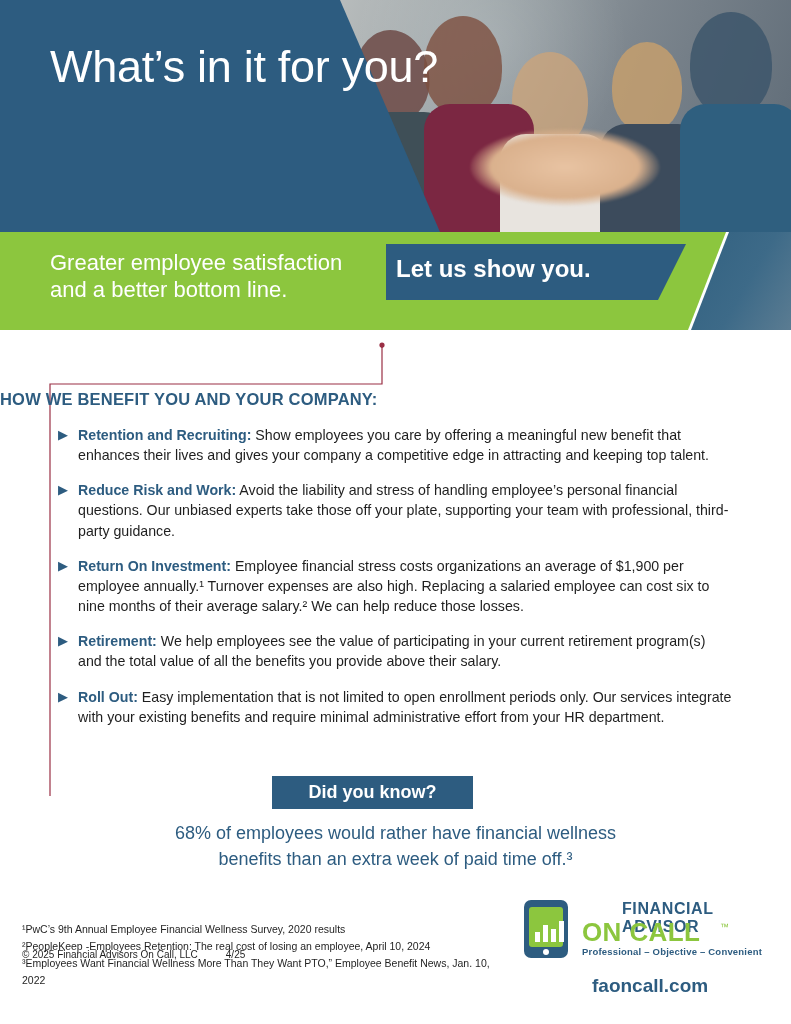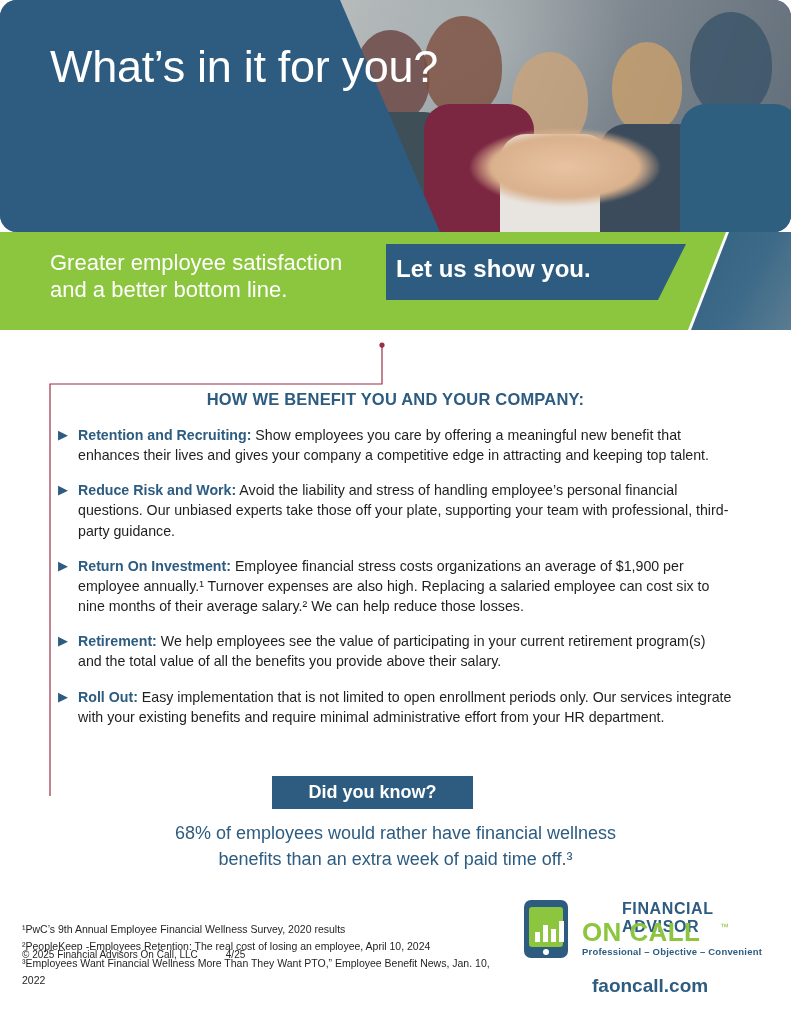--- a/index.html
+++ b/index.html
@@ -15,21 +15,20 @@
     position: relative;
   }
 
   
   .hero {
     position: relative;
     width: 791px;
     height: 232px;
     overflow: hidden;
     background: #6d28d9;
-    border-radius: 17px;
   }
   .hero-photo {
     position: absolute;
     top: 0; left: 0;
     width: 791px;
     height: 232px;
     background:
       radial-gradient(circle at 22% 30%, rgba(255,255,255,0.20), rgba(255,255,255,0) 28%),
       radial-gradient(circle at 62% 18%, rgba(255,255,255,0.16), rgba(255,255,255,0) 26%),
       linear-gradient(110deg, #6f7d88 0%, #8f9aa1 18%, #b9bdbd 38%, #9aa3a6 56%, #7d868e 74%, #5d6a76 100%);
@@ -128,21 +127,21 @@
     pointer-events: none;
   }
 
   
   .benefits {
     position: absolute;
     left: 0; top: 340px;
     width: 791px;
   }
   .benefits-heading {
-    text-align: center;
+    text-align: left;
     color: #2d5c80;
     font-size: 16.5px;
     font-weight: bold;
     letter-spacing: 0.2px;
     margin: 50px 0 16px 0;
   }
   .benefit-row {
     display: flex;
     align-items: flex-start;
     margin: 0 58px 15px 58px;

